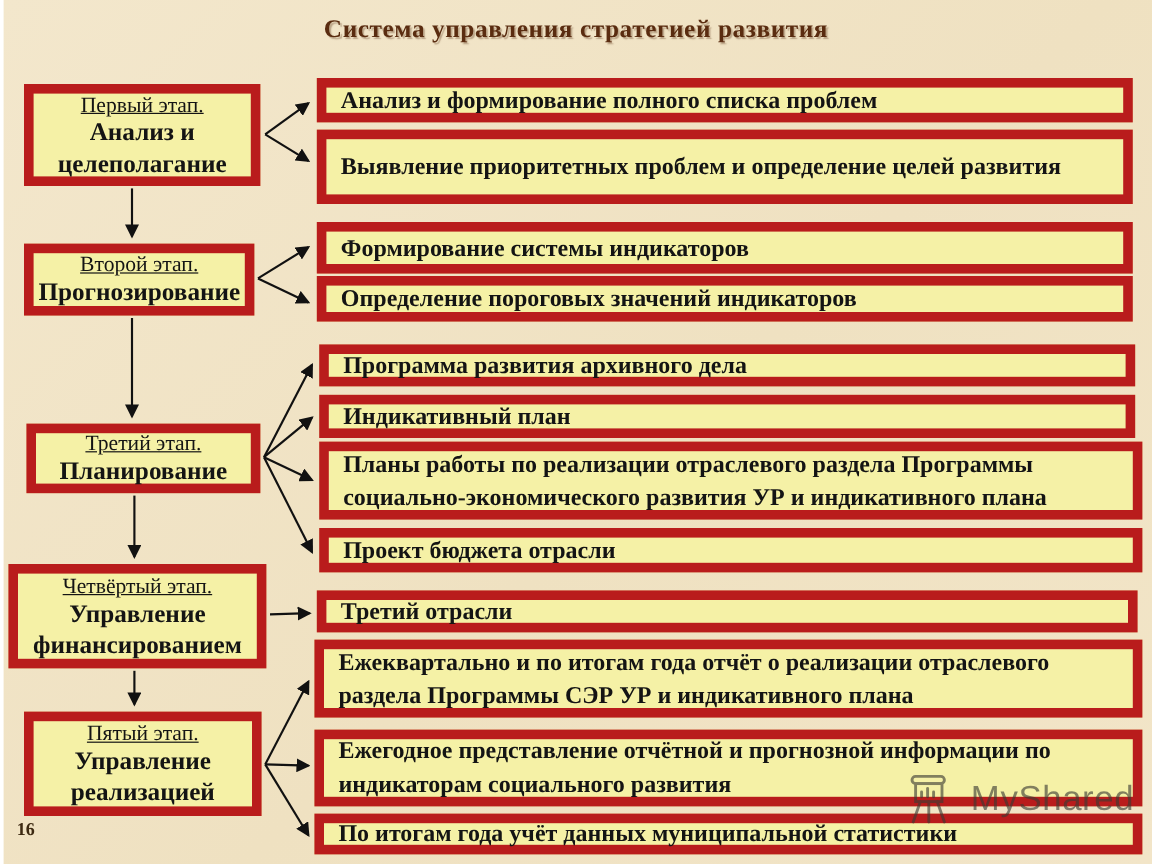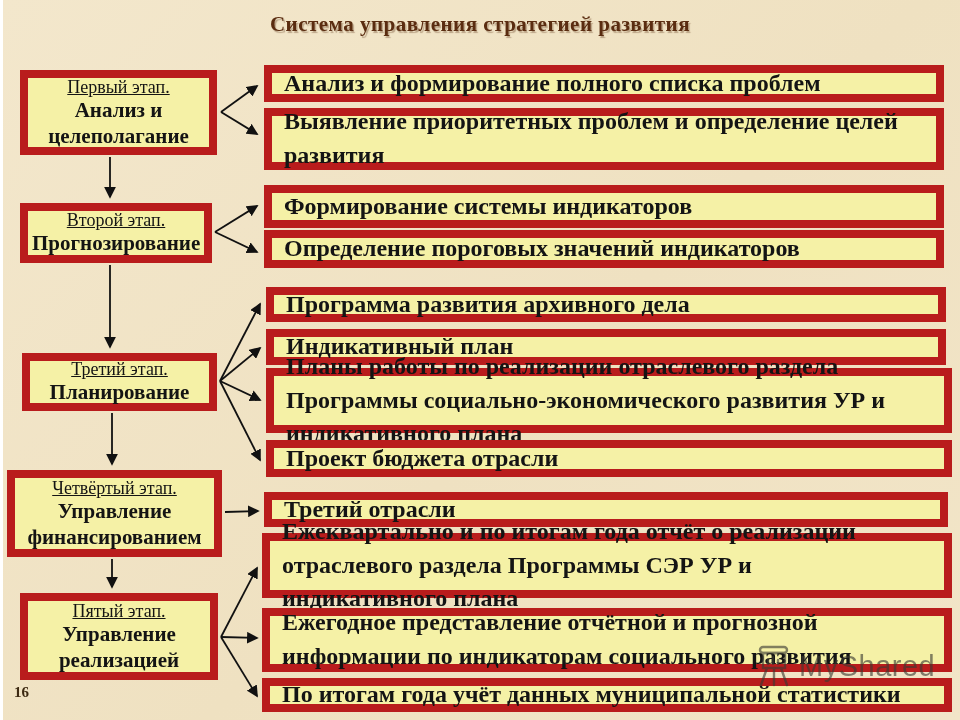--- a/index.html
+++ b/index.html
@@ -20,30 +20,30 @@
   .box {
     position:absolute; background:#F5F1A6; border:8px solid #b91c1c;
     box-sizing:border-box; z-index:1;
   }
   .stage { text-align:center; display:flex; flex-direction:column; justify-content:center; padding:2px 4px; }
   .stage .step  { font-size:18px; color:#141414; text-decoration:underline; line-height:1.25; }
   .stage .title { font-size:21px; font-weight:bold; color:#141414; line-height:1.22; }
 
   .item {
     display:flex; align-items:center;
-    font-size:24px; font-weight:bold; color:#141414; line-height:1.4;
+    font-size:20px; font-weight:bold; color:#141414; line-height:1.4;
     padding:2px 26px 2px 12px;
   }
 
   #arrows { position:absolute; left:0; top:0; z-index:2; pointer-events:none; }
 
   .page-num { position:absolute; left:14px; top:684px; font-size:15px; font-weight:bold; color:#3d2a12; z-index:1; }
 
   .watermark {
-    position:absolute; left:756px; top:644px; display:flex; align-items:center; gap:7px;
+    position:absolute; left:756px; top:644px; display:flex; align-items:center; gap:17px;
     opacity:0.62; z-index:3;
   }
   .watermark .wm-text {
     font-family:"Liberation Sans","DejaVu Sans",sans-serif;
     font-size:29px; color:#3b3b33; letter-spacing:0.5px;
   }
 </style>
 </head>
 <body>
 

